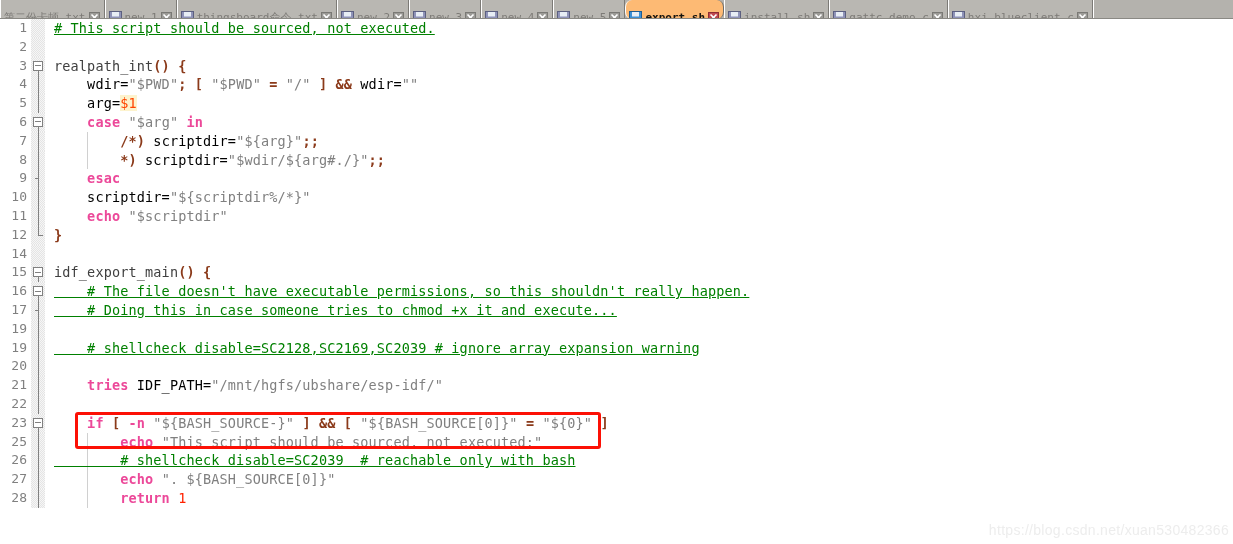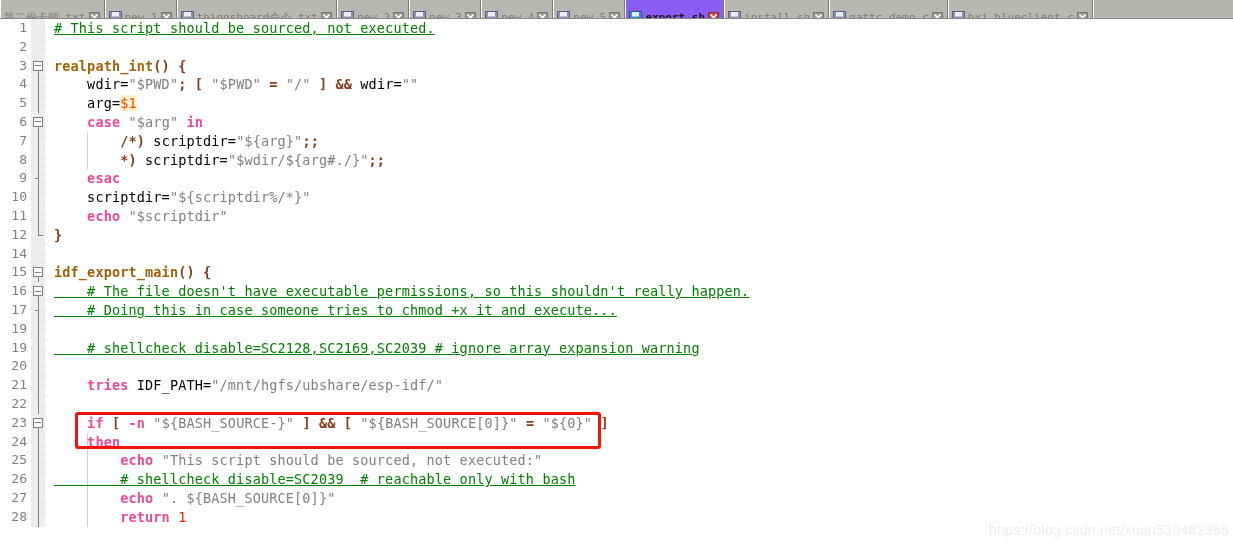--- a/index.html
+++ b/index.html
@@ -33,23 +33,24 @@
     background: #b9b7b2;
     border-left: 1px solid #ffffff;
     border-right: 1px solid #7c7a76;
     box-sizing: border-box;
     height: 19px;
     position: relative;
     flex: 0 0 auto;
     white-space: nowrap;
   }
   .tab.active {
-    background: #8b5cf6;
+    background: #fdba74;
     border-left: 1px solid #ffffff;
     border-right: 1px solid #6e6c68;
+    border-radius: 7px;
   }
   .tab .tabicon {
     width: 13px;
     height: 13px;
     flex: 0 0 auto;
     display: block;
   }
   .tab .tablabel {
     font-family: "DejaVu Sans Mono", "Liberation Mono", monospace;
     font-size: 11px;
@@ -134,21 +135,21 @@
   }
 
   
   .t-comment  { color: #008000; text-decoration: underline; }
   .t-kw       { color: #ec4899; font-weight: bold; }
   .t-str      { color: #808080; }
   .t-op       { color: #8b3a1a; font-weight: bold; }
   .t-var      { color: #ff4500; background: #fdf3cd; }
   .t-num      { color: #ff2200; }
   .t-plain    { color: #000000; }
-  .t-fn       { color: #a16207; font-weight: bold; }
+  .t-fn       { color: #404040; font-weight: normal; }
 
   
   .foldbox {
     position: absolute;
     left: 2px;
     top: 4px;
     width: 10px;
     height: 10px;
     border: 1px solid #808080;
     background: #ffffff;
@@ -565,30 +566,20 @@
         <div class="gutter">23</div>
         <div class="fold">
           <div class="foldbox"></div>
           <div class="foldline fromhalf"></div>
         </div>
         <div class="codewrap">
           <div class="code"><span class="t-kw">    if</span><span class="t-plain"> </span><span class="t-op">[</span><span class="t-plain"> </span><span class="t-kw">-n</span><span class="t-plain"> </span><span class="t-str">"${BASH_SOURCE-}"</span><span class="t-plain"> </span><span class="t-op">]</span><span class="t-plain"> </span><span class="t-op">&amp;&amp;</span><span class="t-plain"> </span><span class="t-op">[</span><span class="t-plain"> </span><span class="t-str">"${BASH_SOURCE[0]}"</span><span class="t-plain"> </span><span class="t-op">=</span><span class="t-plain"> </span><span class="t-str">"${0}"</span><span class="t-plain"> </span><span class="t-op">]</span></div>
         </div>
       </div>
       <div class="row">
-        <div class="gutter">24</div>
-        <div class="fold">
-          <div class="foldline"></div>
-        </div>
-        <div class="codewrap">
-          <div class="indentguide" style="left: 42px;"></div>
-          <div class="code"><span class="t-kw">    then</span></div>
-        </div>
-      </div>
-      <div class="row">
         <div class="gutter">25</div>
         <div class="fold">
           <div class="foldline"></div>
         </div>
         <div class="codewrap">
           <div class="indentguide" style="left: 42px;"></div>
           <div class="code"><span class="t-kw">        echo</span><span class="t-plain"> </span><span class="t-str">"This script should be sourced, not executed:"</span></div>
         </div>
       </div>
       <div class="row">

